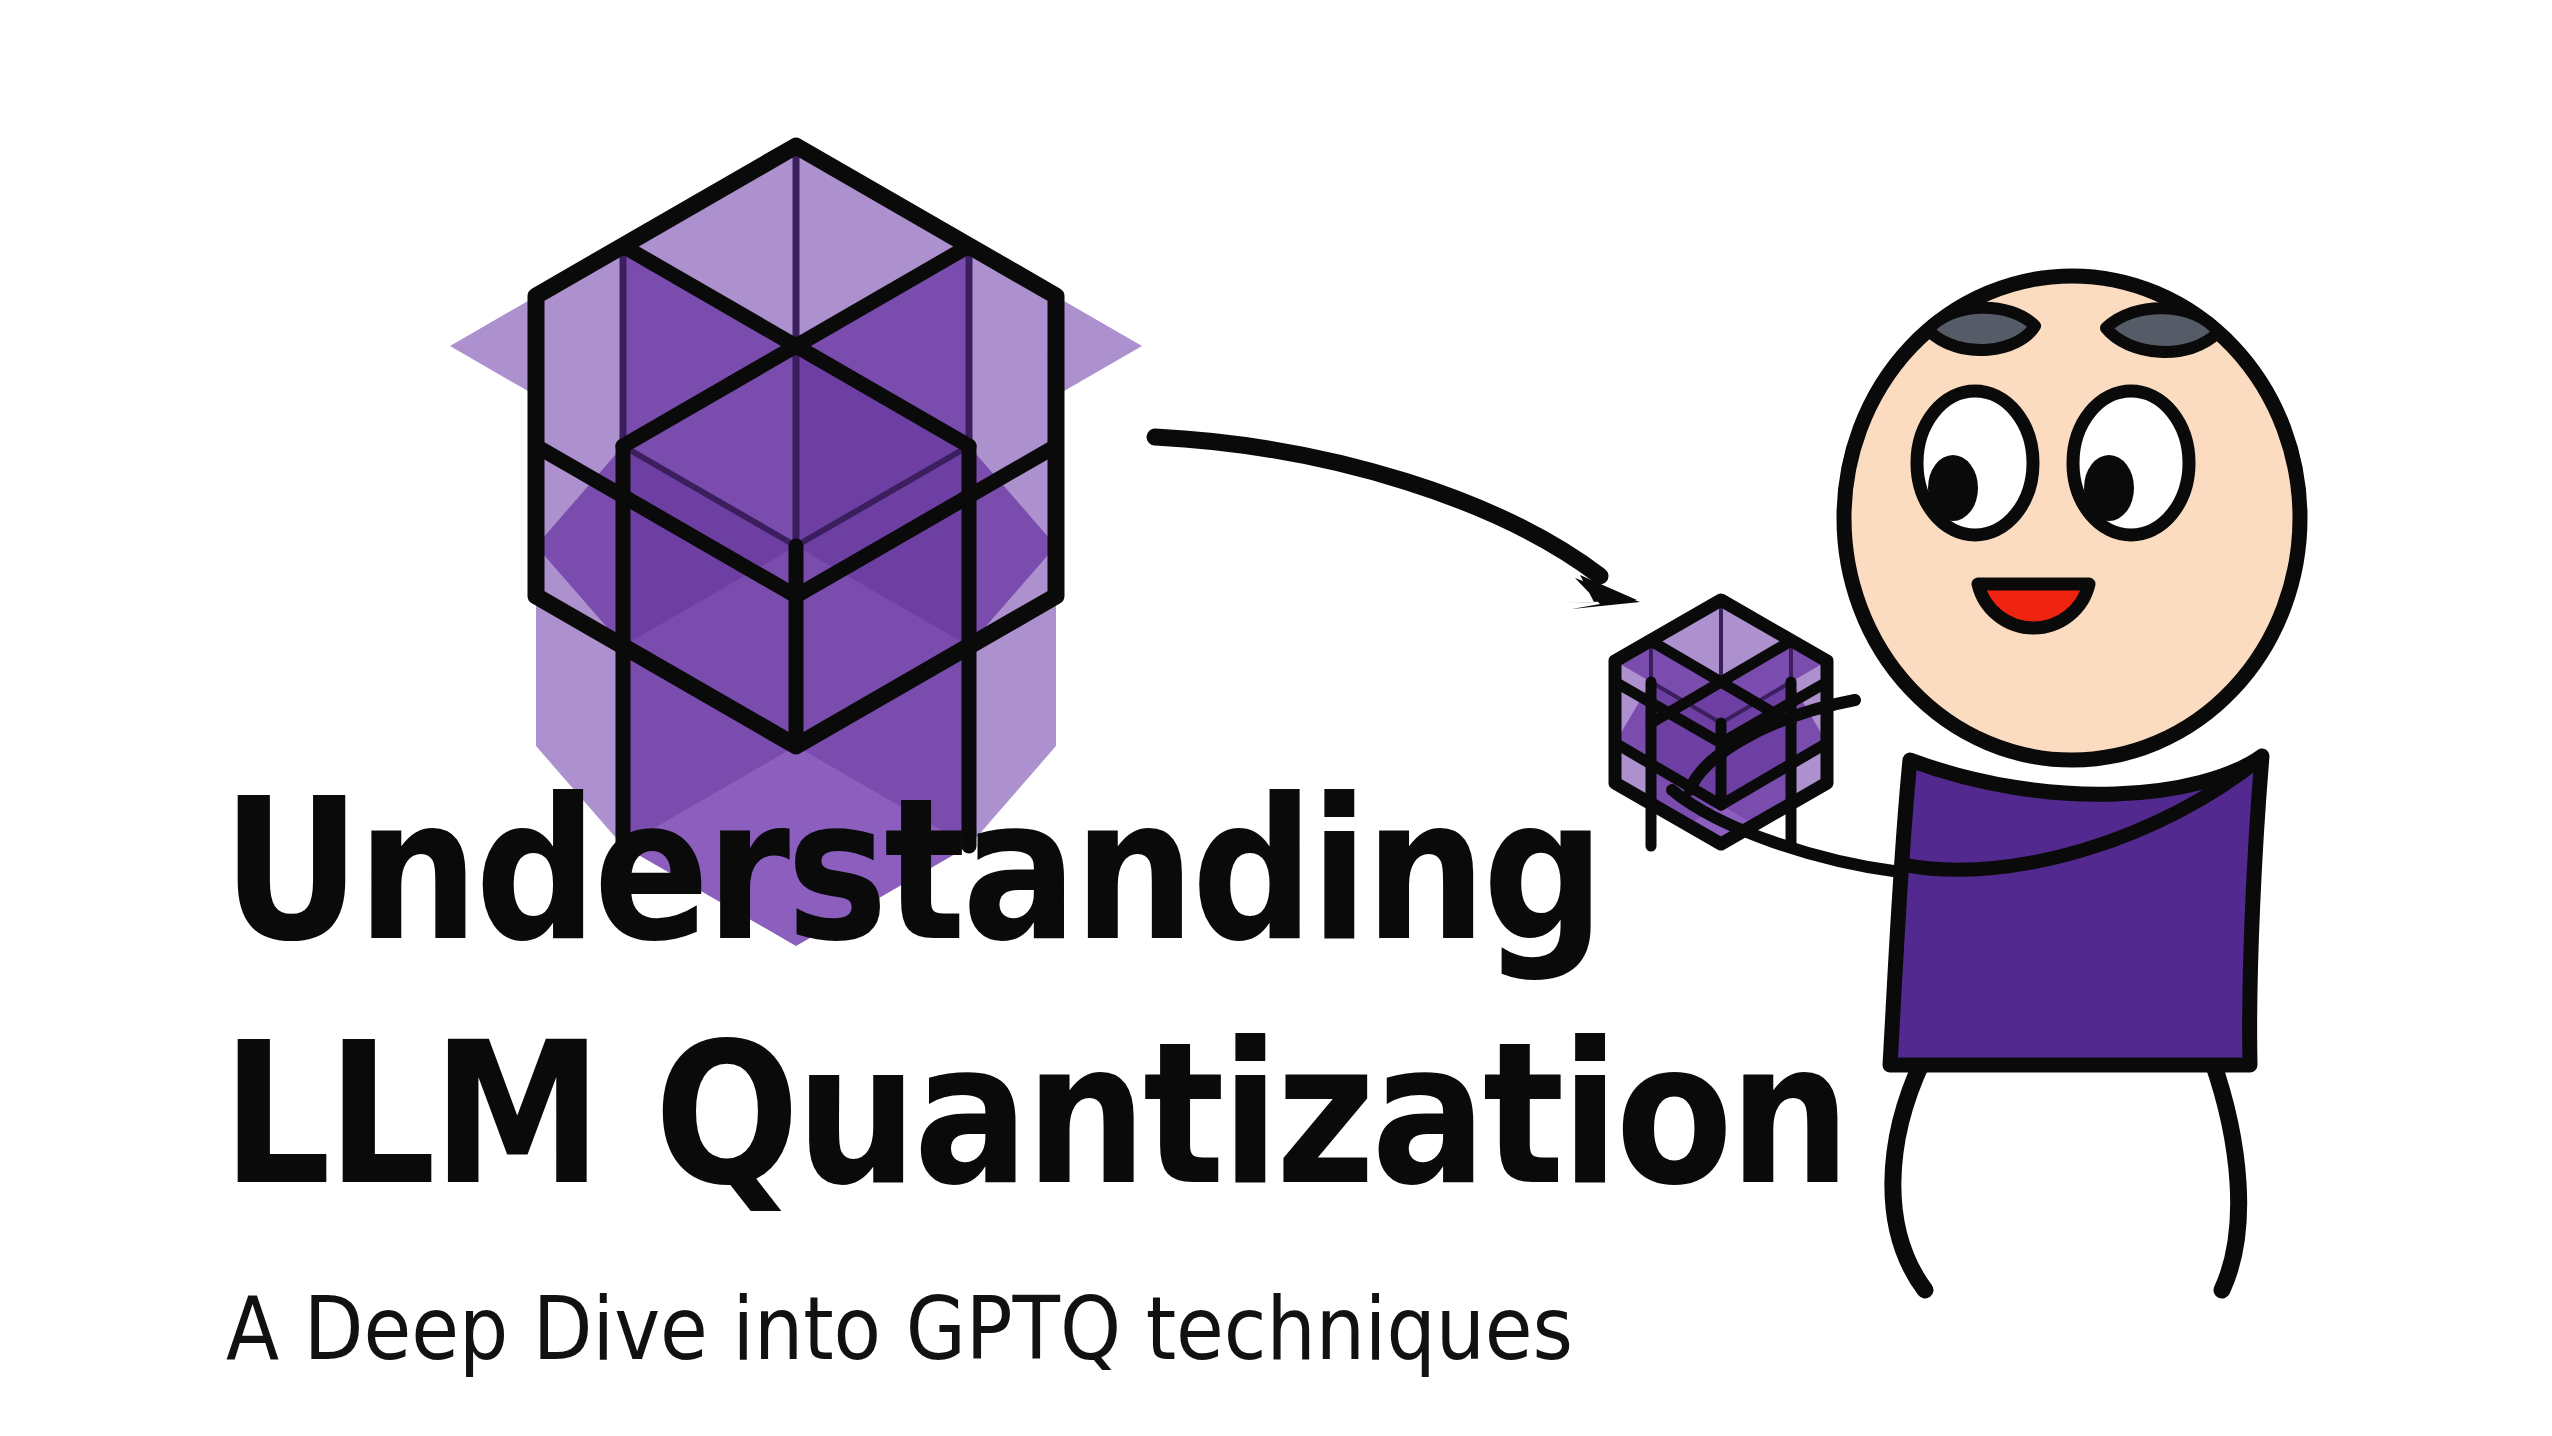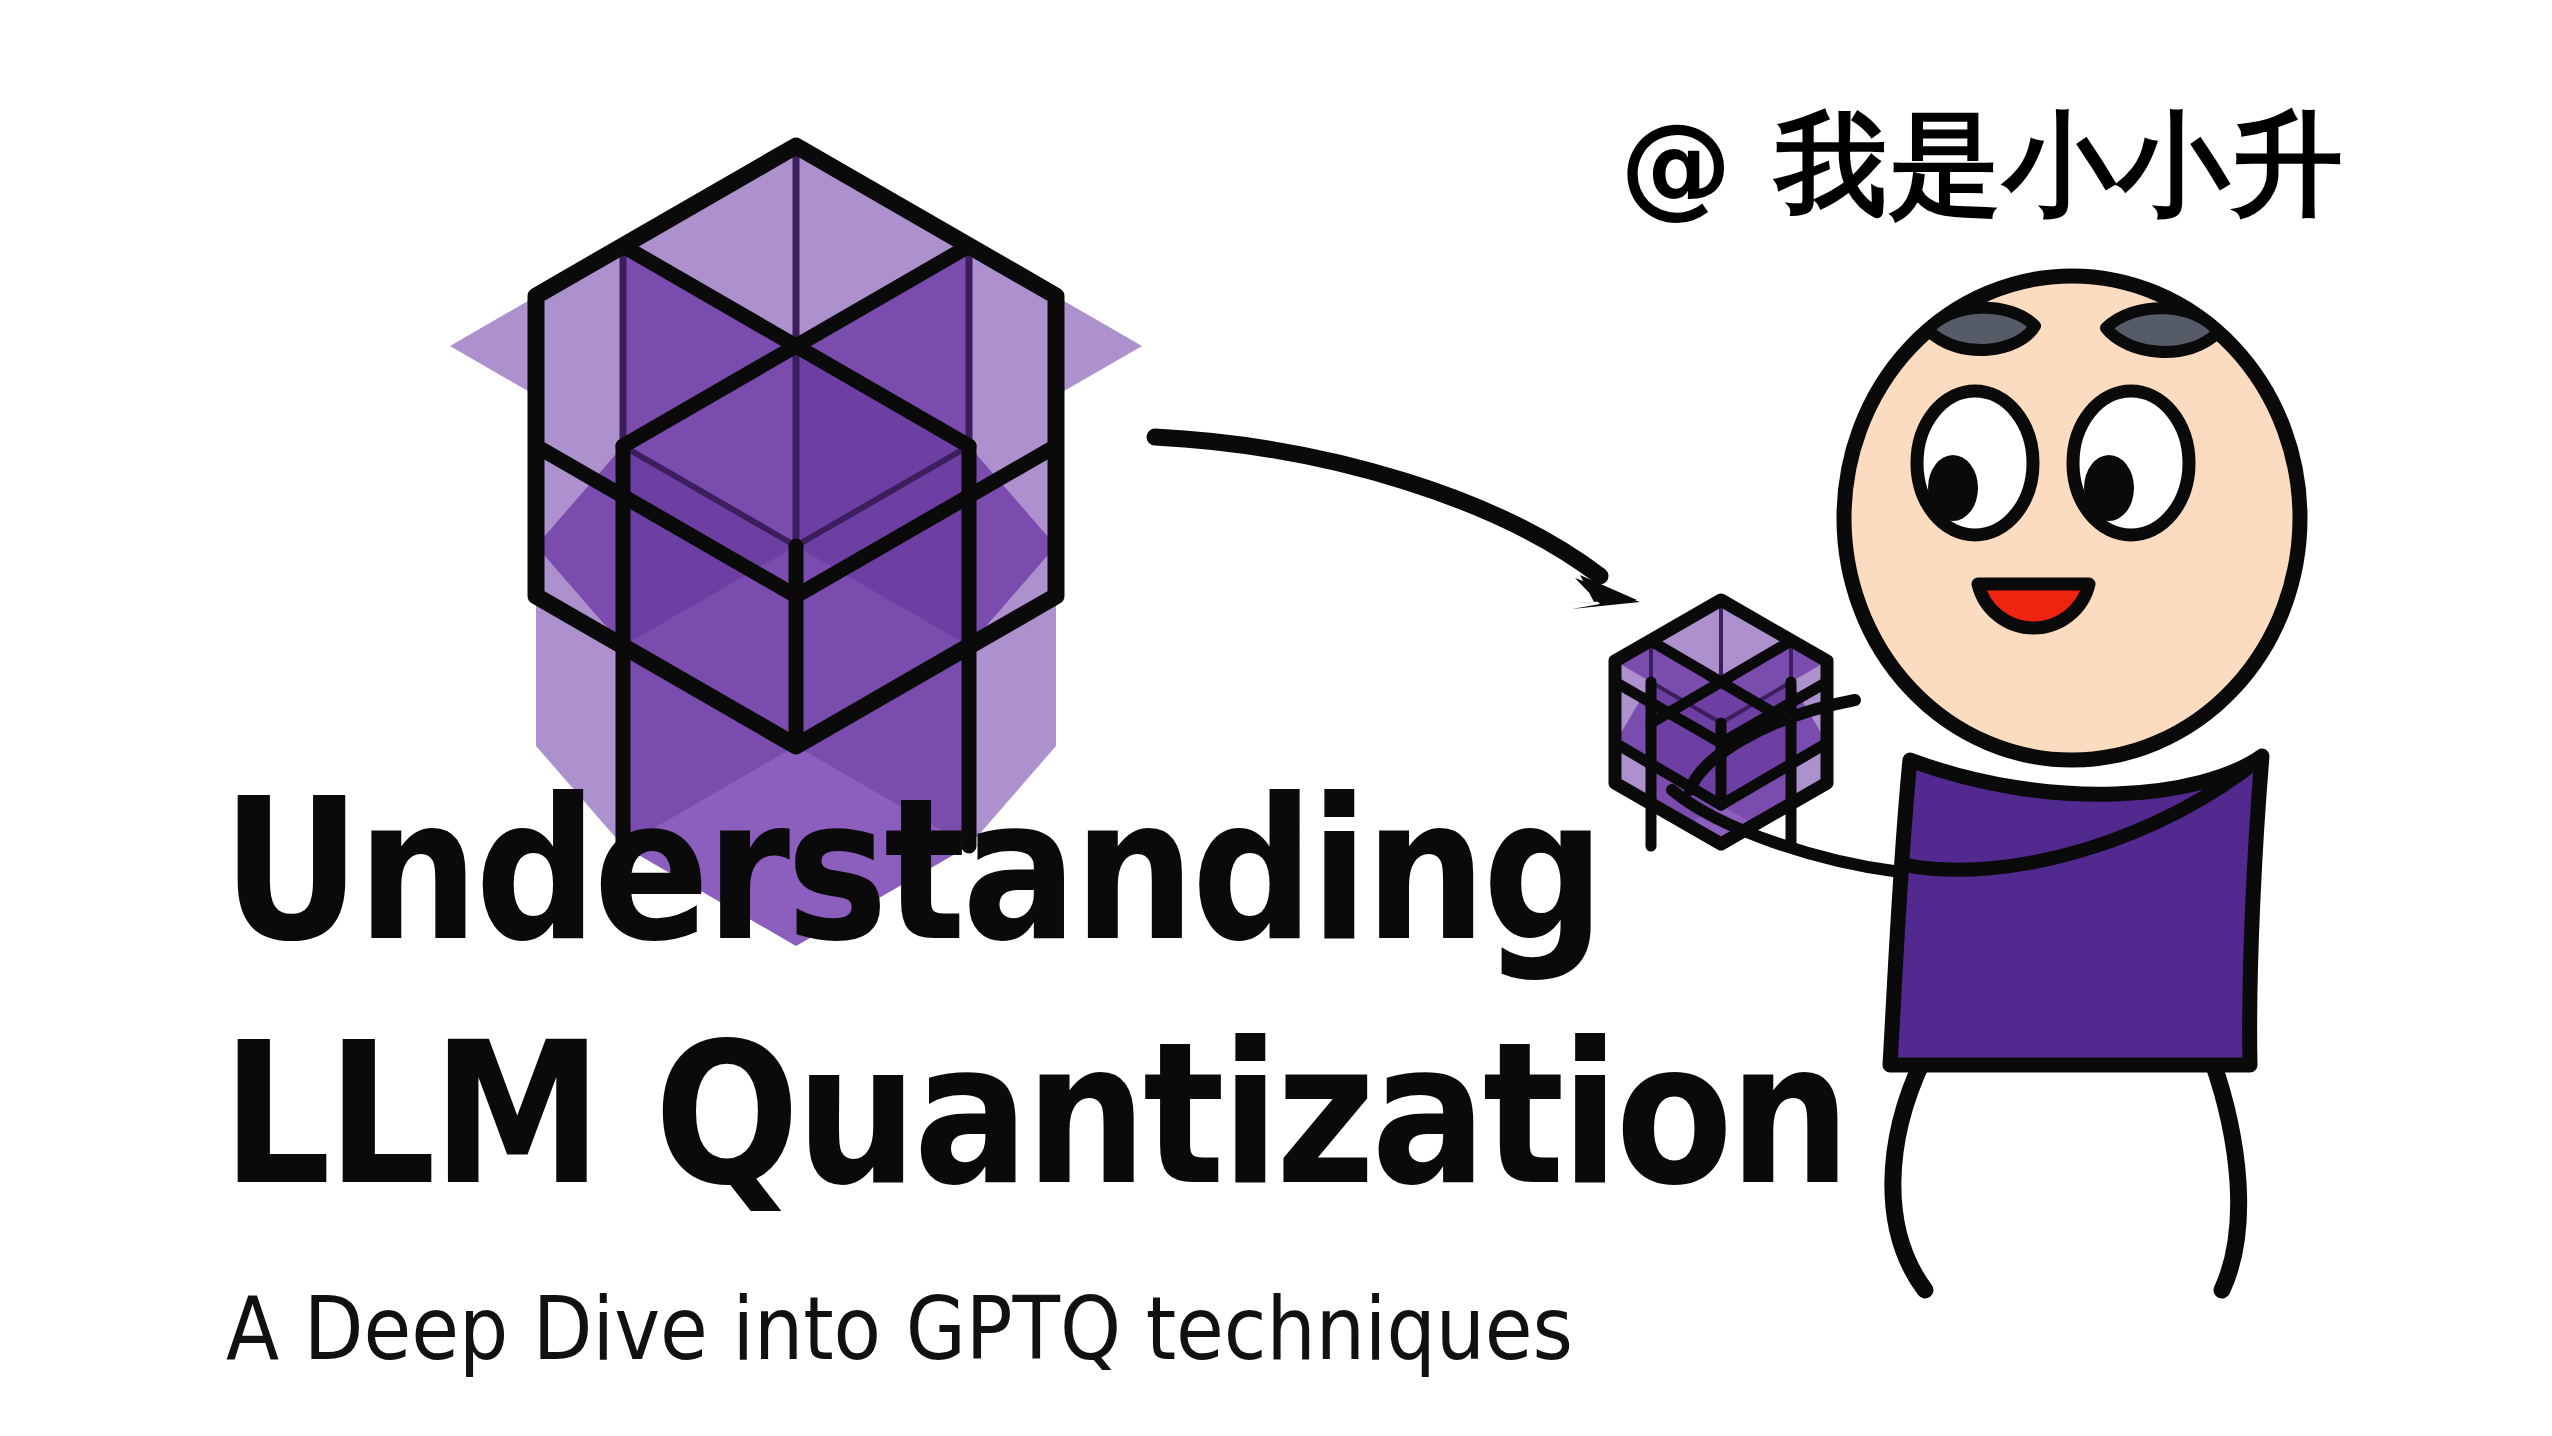--- a/index.html
+++ b/index.html
@@ -265,19 +265,18 @@
       <ellipse cx="1975" cy="463" rx="58" ry="72" fill="#FFFFFF" stroke="#0A0A0A" stroke-width="13"></ellipse>
       <ellipse cx="2131" cy="463" rx="58" ry="72" fill="#FFFFFF" stroke="#0A0A0A" stroke-width="13"></ellipse>
       <ellipse cx="1953" cy="488" rx="25" ry="33" fill="#0A0A0A"></ellipse>
       <ellipse cx="2109" cy="488" rx="25" ry="33" fill="#0A0A0A"></ellipse>
 
       <path d="M1978 584 L2089 584 A57 57 0 0 1 1978 584 Z" fill="#EE2310" stroke="#0A0A0A" stroke-width="13" stroke-linejoin="round"></path>
     </g>
   </svg>
 
   <div class="text-layer">
-    <div class="watermark">@ 我是小小升</div>
     <div class="title-line title-line-1">Understanding</div>
     <div class="title-line title-line-2">LLM Quantization</div>
     <div class="subtitle">A Deep Dive into GPTQ techniques</div>
   </div>
 
 </div>
 
 </body></html>

